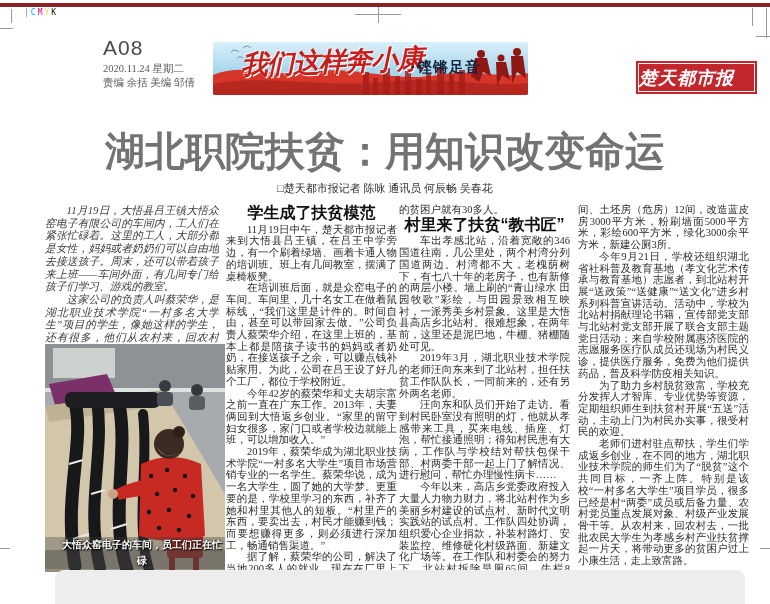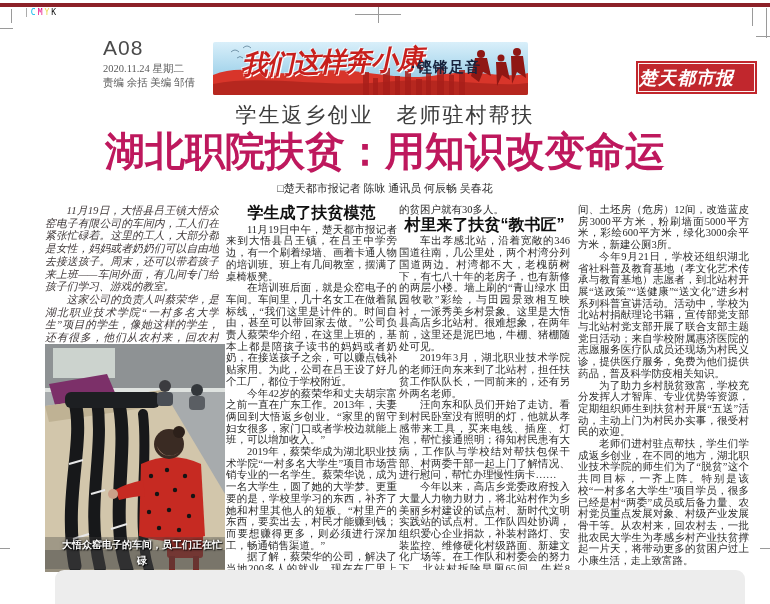--- a/index.html
+++ b/index.html
@@ -28,21 +28,21 @@
     font-family:"Liberation Sans", sans-serif; letter-spacing:1px; }
   
   .masthead { position:absolute; left:636px; top:61px; width:121px; height:33px; background:#c1272d; padding:2px; }
   .masthead-inner { width:100%; height:100%; border:1px solid rgba(255,255,255,.95);
     display:flex; align-items:center; justify-content:flex-start; }
   .masthead-inner span { color:#fff; font-size:18px; font-weight:bold; letter-spacing:1px; font-style:italic; }
   
   .kicker { position:absolute; left:0; top:101px; width:770px; text-align:center;
     font-family:"Liberation Sans", sans-serif; font-size:21px; color:#3c3c3c; letter-spacing:2px; }
   .headline { position:absolute; left:0; top:124px; width:770px; text-align:center;
-    font-family:"Liberation Sans", sans-serif; font-size:40px; font-weight:900; color:#be185d; letter-spacing:0; }
+    font-family:"Liberation Sans", sans-serif; font-size:40px; font-weight:900; color:#737373; letter-spacing:0; }
   .byline { position:absolute; left:0; top:181px; width:770px; text-align:center; font-size:11px; color:#2e2e2e; }
   
   .col { position:absolute; top:204px; width:171px; height:373px; overflow:hidden;
     font-size:10.5px; line-height:11.7px; color:#2b2b2b; text-align:justify; }
   .col p { margin:0; text-indent:2em; }
   .col p.cont { text-indent:0; }
   .col-1 { left:45px;  width:174px; }
   .col-2 { left:226px; }
   .col-3 { left:399px; }
   .col-4 { left:578px; }
@@ -113,21 +113,20 @@
     <div class="banner-title">我们这样奔小康</div>
     <div class="banner-sub">·铿锵足音</div>
   </div>
 
   <div class="masthead">
     <div class="masthead-inner">
       <span>楚天都市报</span>
     </div>
   </div>
 
-  <div class="kicker">学生返乡创业　老师驻村帮扶</div>
   <div class="headline">湖北职院扶贫：用知识改变命运</div>
   <div class="byline">□楚天都市报记者 陈咏 通讯员 何辰畅 吴春花</div>
 
   <div class="col col-1">
     <div class="lead">
       <p>11月19日，大悟县吕王镇大悟众窑电子有限公司的车间内，工人们在紧张忙碌着。这里的工人，大部分都是女性，妈妈或者奶奶们可以自由地去接送孩子。周末，还可以带着孩子来上班——车间外面，有几间专门给孩子们学习、游戏的教室。</p>
       <p>这家公司的负责人叫蔡荣华，是湖北职业技术学院“一村多名大学生”项目的学生，像她这样的学生，还有很多，他们从农村来，回农村去，为孝感乡村产业扶贫撑起一片天，为决胜脱贫攻坚贡献青春力量。</p>
     </div>
   </div>
   <div class="photo">

